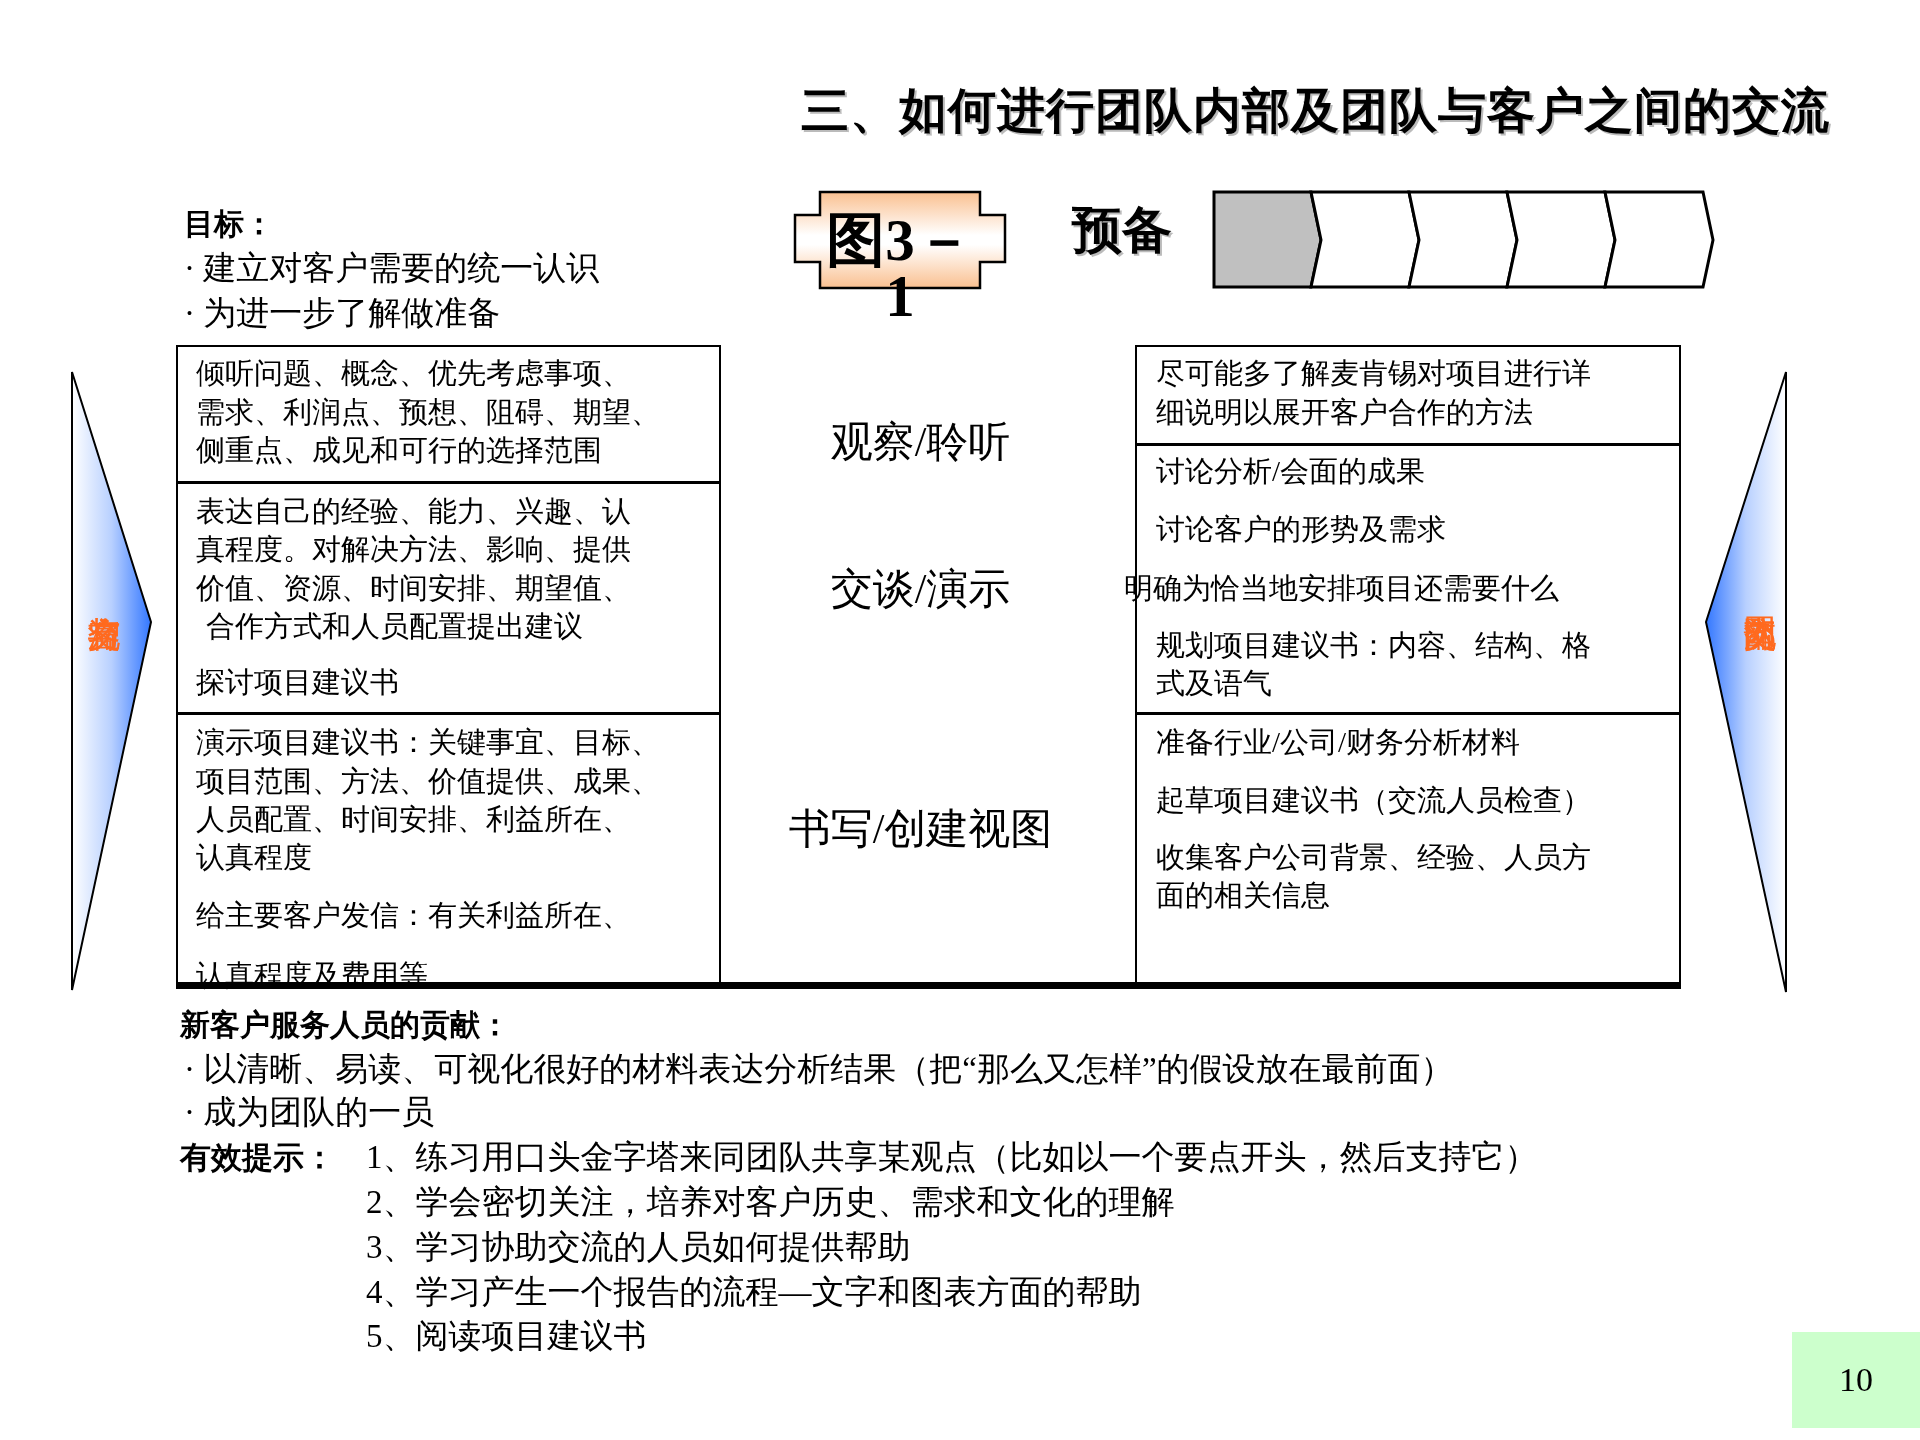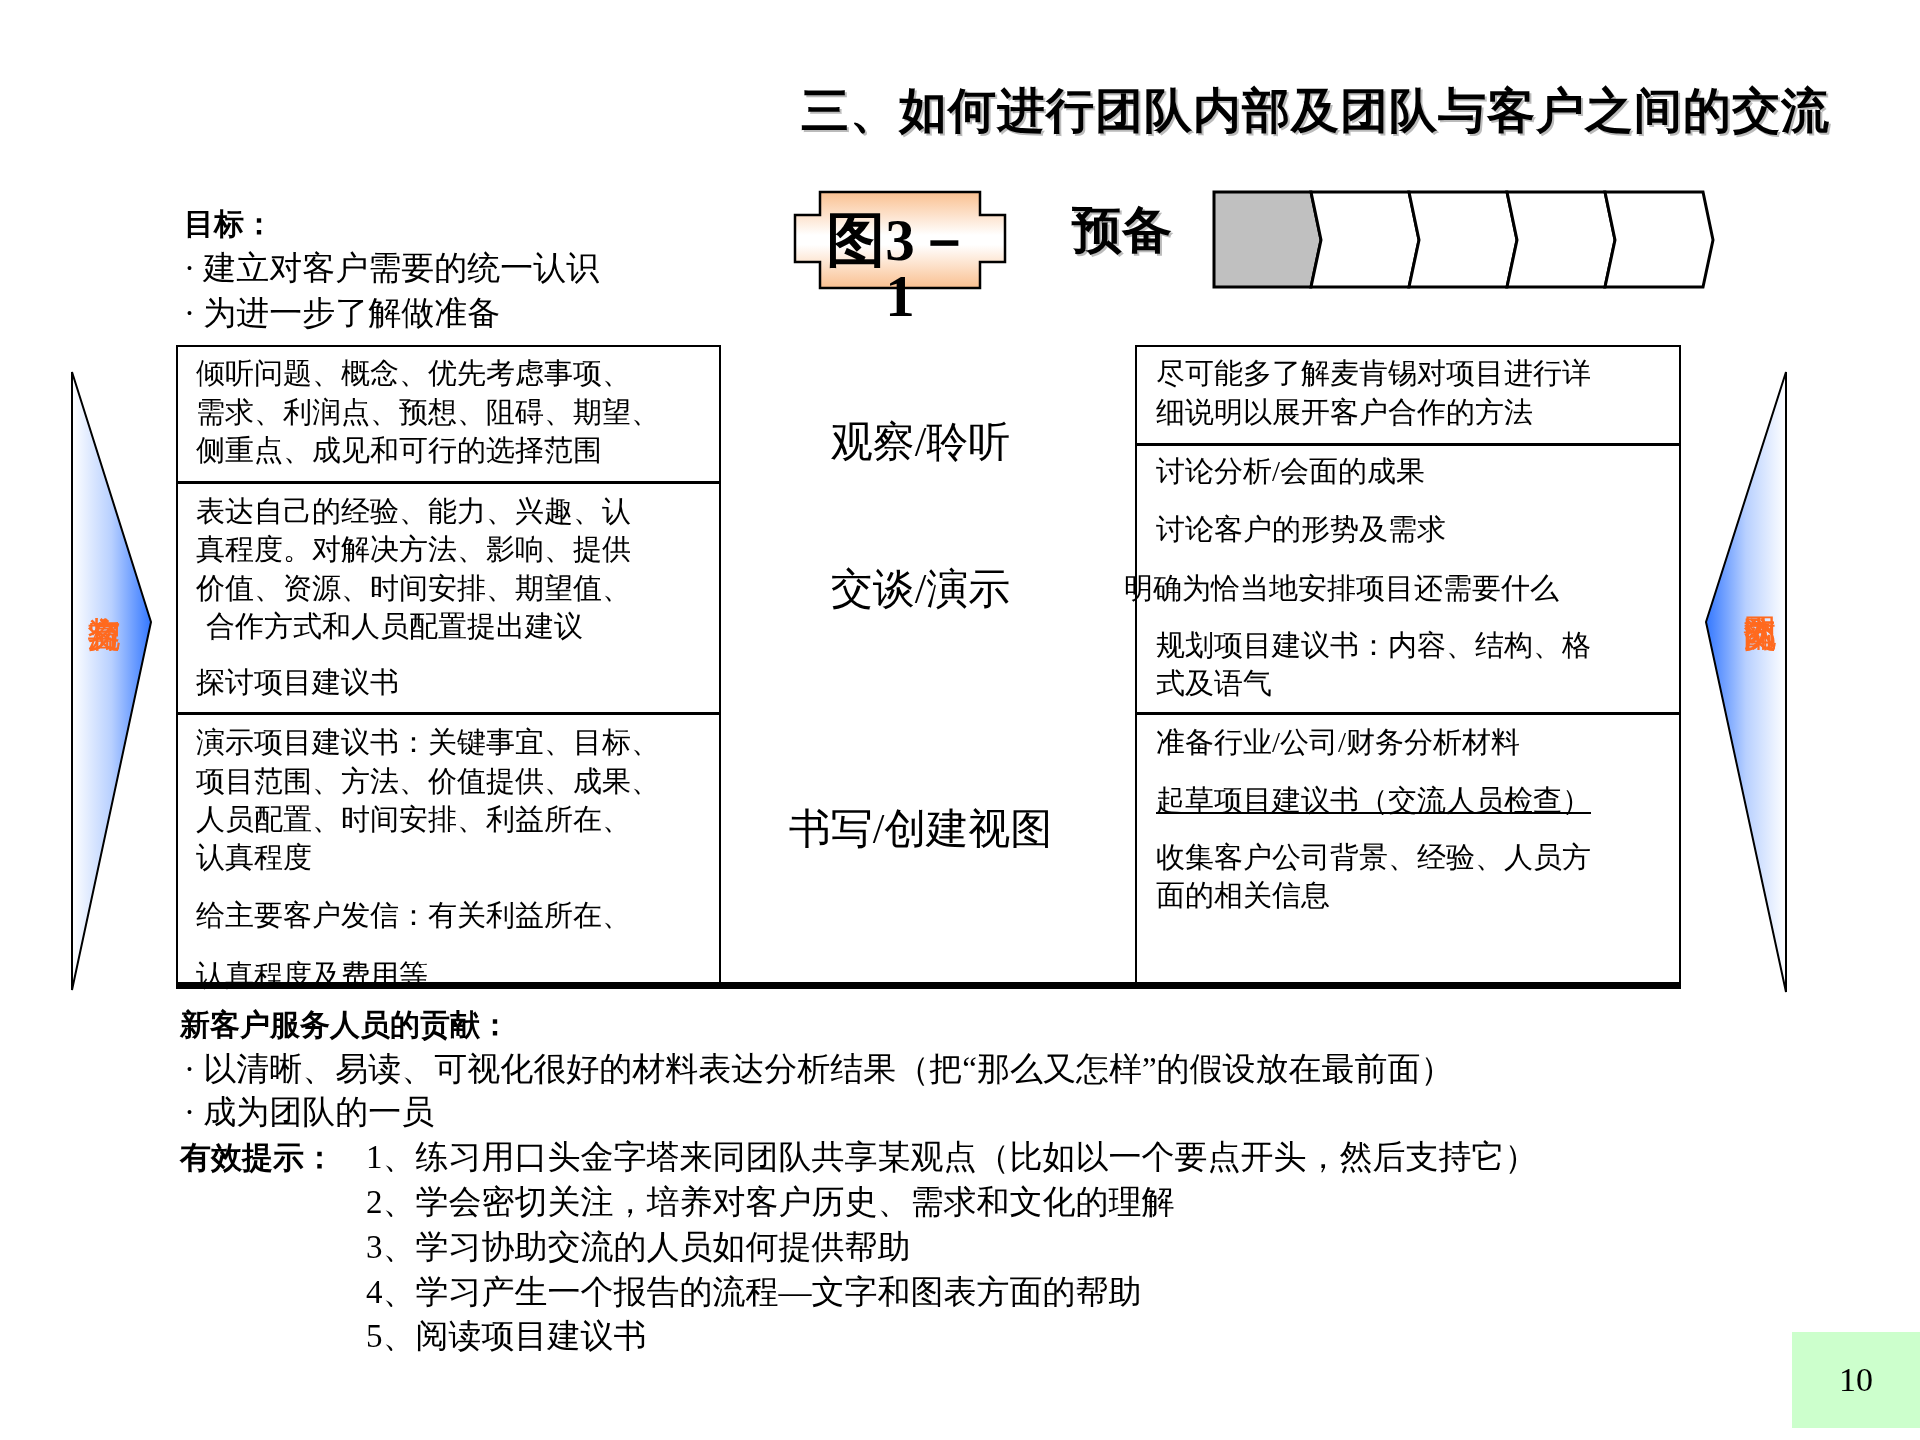--- a/index.html
+++ b/index.html
@@ -113,21 +113,21 @@
 <div class="abs cell-text" style="left:1156px;top:354px;">尽可能多了解麦肯锡对项目进行详</div>
 <div class="abs cell-text" style="left:1156px;top:393px;">细说明以展开客户合作的方法</div>
 
 <div class="abs cell-text" style="left:1156px;top:452px;">讨论分析/会面的成果</div>
 <div class="abs cell-text" style="left:1156px;top:510px;">讨论客户的形势及需求</div>
 <div class="abs cell-text" style="left:1124px;top:569px;">明确为恰当地安排项目还需要什么</div>
 <div class="abs cell-text" style="left:1156px;top:626px;">规划项目建议书：内容、结构、格</div>
 <div class="abs cell-text" style="left:1156px;top:664px;">式及语气</div>
 
 <div class="abs cell-text" style="left:1156px;top:723px;">准备行业/公司/财务分析材料</div>
-<div class="abs cell-text" style="left:1156px;top:781px;text-decoration:underline;">起草项目建议书（交流人员检查）</div>
+<div class="abs cell-text" style="left:1156px;top:781px;">起草项目建议书（交流人员检查）</div>
 <div class="abs cell-text" style="left:1156px;top:838px;">收集客户公司背景、经验、人员方</div>
 <div class="abs cell-text" style="left:1156px;top:876px;text-align:right;">面的相关信息</div>
 
 <div class="abs line bold" style="left:180px;top:1003px;font-size:30px;">新客户服务人员的贡献：</div>
 <div class="abs line" style="left:184px;top:1047px;">· 以清晰、易读、可视化很好的材料表达分析结果（把“那么又怎样”的假设放在最前面）</div>
 <div class="abs line" style="left:184px;top:1090px;">· 成为团队的一员</div>
 
 <div class="abs line bold" style="left:180px;top:1135px;font-size:31px;">有效提示：</div>
 <div class="abs line" style="left:366px;top:1135px;">1、练习用口头金字塔来同团队共享某观点（比如以一个要点开头，然后支持它）</div>
 <div class="abs line" style="left:366px;top:1180px;">2、学会密切关注，培养对客户历史、需求和文化的理解</div>

